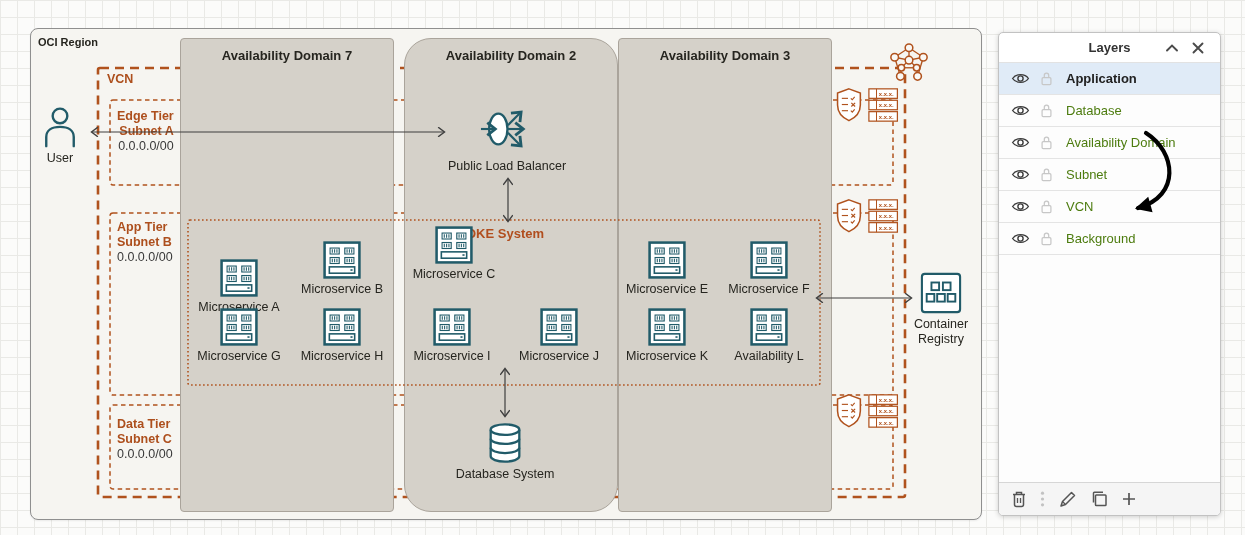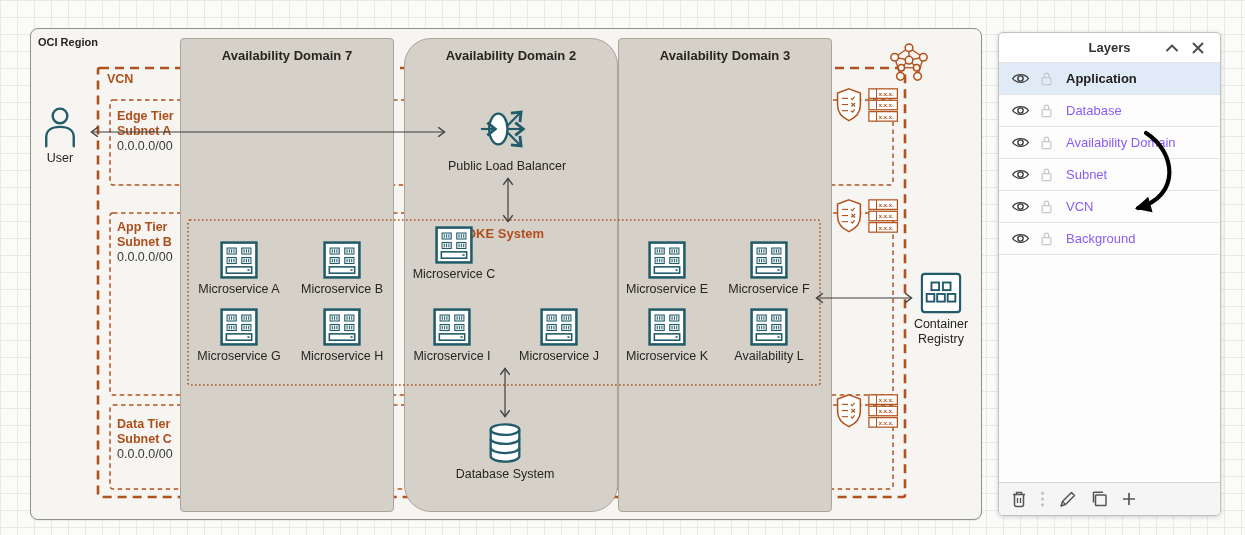--- a/index.html
+++ b/index.html
@@ -37,21 +37,21 @@
   .panel-header{height:29px;border-bottom:1px solid #e2e2e2;display:flex;align-items:center;position:relative;}
   .panel-title{flex:1;text-align:center;font-size:13px;font-weight:bold;color:#333;}
   .panel-hbtn{position:absolute;top:7px;width:16px;height:16px;display:flex;align-items:center;justify-content:center;cursor:pointer;}
   .panel-hbtn.collapse{right:40px;}
   .panel-hbtn.close{right:14px;}
   .layer-row{height:31px;display:flex;align-items:center;border-bottom:1px solid #e4e4e4;
     padding-left:12px;gap:0;background:#fdfdfd;cursor:pointer;}
   .layer-row.sel{background:#e0ebf7;}
   .layer-row .eye{width:19px;height:13px;margin-right:10px;}
   .layer-row .lock{width:13px;height:15px;margin-right:13px;}
-  .layer-label{font-size:13px;color:#8b5cf6;}
+  .layer-label{font-size:13px;color:#4d7c0f;}
   .layer-row.sel .layer-label{font-weight:bold;color:#222;}
   .panel-fill{flex:1;background:#fdfdfd;}
   .panel-footer{height:32px;background:#f5f5f5;border-top:1px solid #d6d6d6;
     border-radius:0 0 4px 4px;display:flex;align-items:center;padding-left:12px;gap:13px;}
   .ft-btn{display:flex;align-items:center;justify-content:center;cursor:pointer;}
   .annotation{position:absolute;left:0;top:0;z-index:12;pointer-events:none;}
 </style>
 </head>
 <body>
 
@@ -206,21 +206,21 @@
 
   <svg class="layer-under" width="1245" height="535">
     <rect x="98" y="68" width="807" height="429" rx="2" fill="none" stroke="#b0521d" stroke-width="2.6" stroke-dasharray="9 6"></rect>
     <rect x="110" y="100" width="783" height="85" rx="3" fill="none" stroke="#b0521d" stroke-width="1.5" stroke-dasharray="4.5 3.5"></rect>
     <rect x="110" y="213" width="783" height="182" rx="3" fill="none" stroke="#b0521d" stroke-width="1.5" stroke-dasharray="4.5 3.5"></rect>
     <rect x="110" y="405" width="783" height="84" rx="3" fill="none" stroke="#b0521d" stroke-width="1.5" stroke-dasharray="4.5 3.5"></rect>
   </svg>
 
   <div class="vcn-label">VCN</div>
 
-  <div class="subnet-label" style="top:109px;">
+  <div class="subnet-label" style="top:109px;text-align:right;">
     <div class="nm">Edge Tier</div>
     <div class="nm">Subnet A</div>
     <div class="cidr">0.0.0.0/00</div>
   </div>
   <div class="subnet-label" style="top:220px;">
     <div class="nm">App Tier</div>
     <div class="nm">Subnet B</div>
     <div class="cidr">0.0.0.0/00</div>
   </div>
   <div class="subnet-label" style="top:417px;">
@@ -251,21 +251,21 @@
     <div class="lbl">User</div>
   </div>
 
   <div class="node" style="left:437px;top:102px;width:140px;justify-content:center;">
     <svg width="54" height="54">
         <use href="#i-plb"></use>
       </svg>
     <div class="lbl">Public Load Balancer</div>
   </div>
 
-  <div class="node" style="left:184px;top:241px;width:110px;">
+  <div class="node" style="left:184px;top:259px;width:110px;">
     <svg width="38" height="38">
         <use href="#i-server"></use>
       </svg>
     <div class="lbl">Microservice A</div>
   </div>
   <div class="node" style="left:287px;top:241px;width:110px;">
     <svg width="38" height="38">
         <use href="#i-server"></use>
       </svg>
     <div class="lbl">Microservice B</div>

